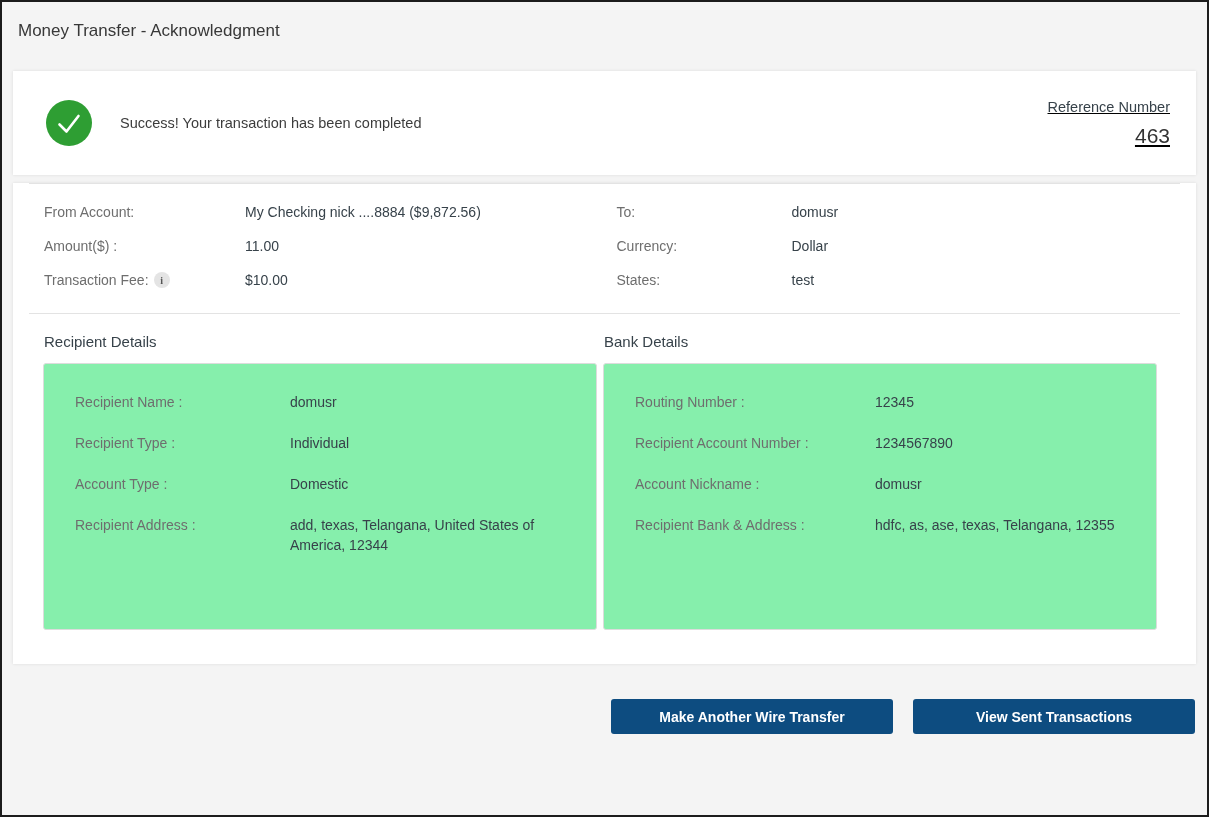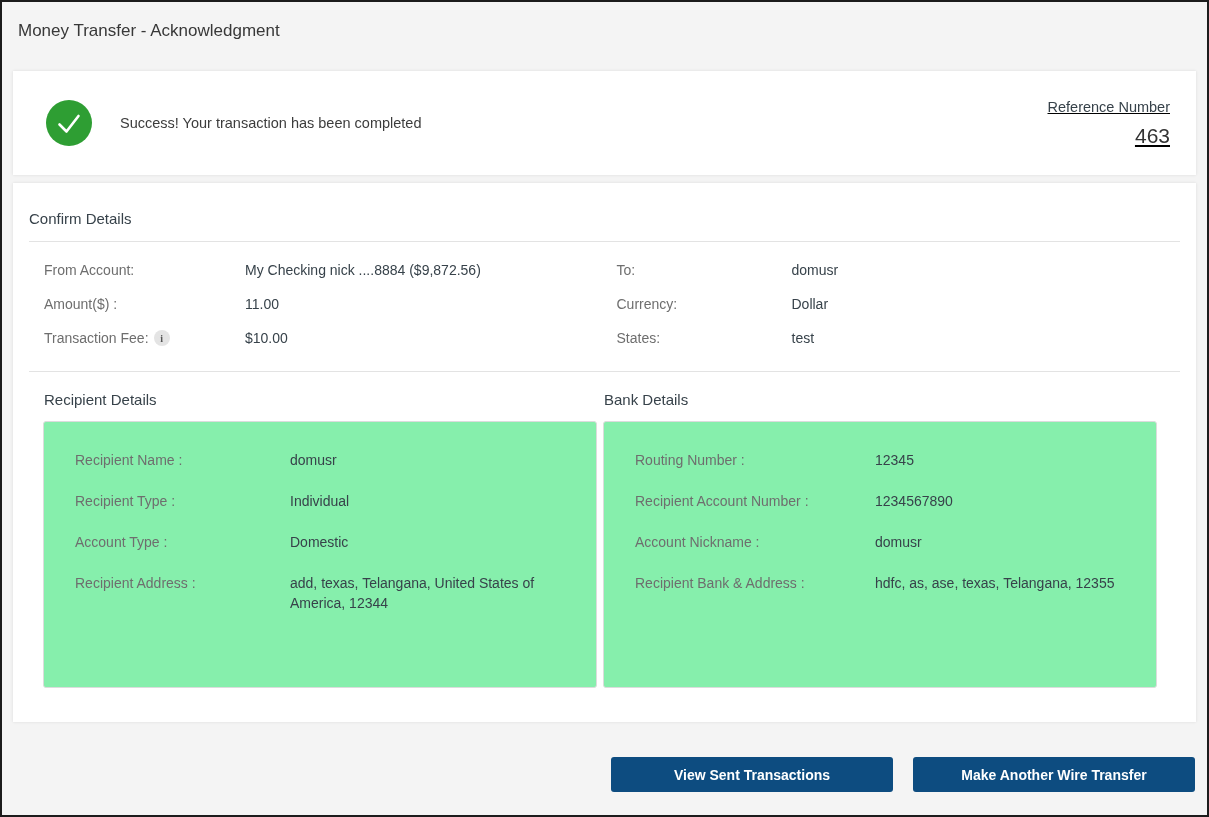--- a/index.html
+++ b/index.html
@@ -116,21 +116,20 @@
   </div>
   <div class="banner-msg">Success! Your transaction has been completed</div>
   <div class="banner-right">
     <div class="ref-label">Reference Number</div>
     <div class="ref-value">463</div>
   </div>
 </div>
 
 <div class="card details-card">
 
-  <div class="section-heading confirm-heading">Confirm Details</div>
   <hr class="divider">
 
   <div class="fields">
     <div class="fcol fcol-left">
       <div class="frow">
         <span class="flabel">From Account:</span>
         <span class="fvalue">My Checking nick ....8884 ($9,872.56)</span>
       </div>
       <div class="frow">
         <span class="flabel">Amount($) :</span>
@@ -204,15 +203,15 @@
           <span class="flabel">Recipient Bank &amp; Address :</span>
           <span class="fvalue">hdfc, as, ase, texas, Telangana, 12355</span>
         </div>
       </div>
     </div>
   </div>
 
 </div>
 
 <div class="actions">
+  <button class="btn">Make Another Wire Transfer</button>
   <button class="btn">View Sent Transactions</button>
-  <button class="btn">Make Another Wire Transfer</button>
 </div>
 
 </body></html>

